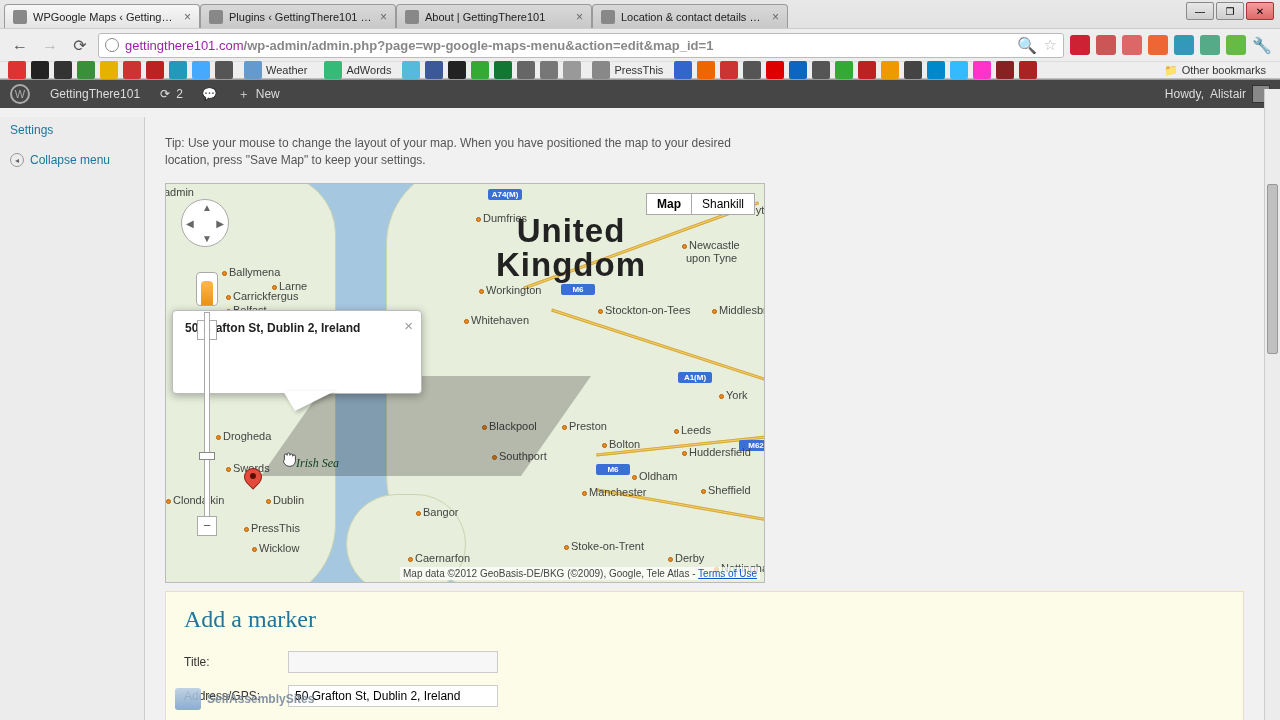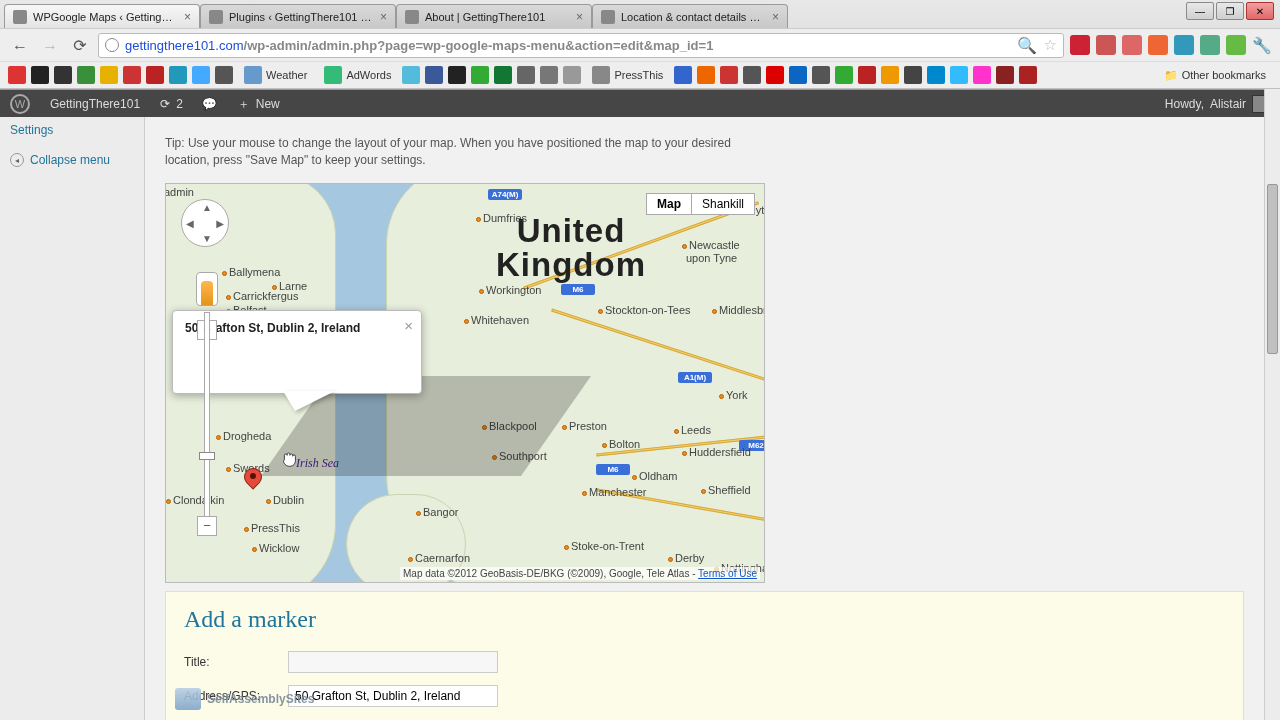--- a/index.html
+++ b/index.html
@@ -18,26 +18,26 @@
   .win-ctrl { position:absolute; top:2px; right:6px; display:flex; gap:2px; }
   .win-btn { width:28px; height:18px; background:linear-gradient(#e8e8e8,#cfcfcf); border:1px solid #8a8a8a; border-radius:2px;
     display:flex; align-items:center; justify-content:center; font-size:10px; cursor:pointer; }
   .win-btn.close { background:linear-gradient(#f29d9d,#e06969); border-color:#a33; }
 
   .addr-row { display:flex; align-items:center; height:33px; padding:0 8px; gap:6px; background:#eee; border-top:1px solid #ccc; }
   .nav-btn { width:24px; height:24px; display:flex; align-items:center; justify-content:center; color:#555; cursor:pointer; }
   .omnibox { flex:1; height:25px; background:#fff; border:1px solid #bbb; border-radius:3px; display:flex; align-items:center; padding:0 6px; gap:6px; }
   .omnibox .globe { width:14px; height:14px; border:1px solid #888; border-radius:50%; }
   .omnibox .url { flex:1; font-size:13px; color:#333; outline:none; border:none; }
-  .omnibox .url .dom { color:#1d4ed8; }
+  .omnibox .url .dom { color:#a21caf; }
   .omnibox .url .rest { color:#888;font-weight:bold; }
   .omnibox .star { color:#bbb; font-size:15px; }
   .tool-icon { width:20px; height:20px; background:#d0d0d0; border-radius:3px; cursor:pointer; }
 
-  .bm-row { display:flex; align-items:center; height:28px; padding:0 8px; gap:5px; background:#eee; border-top:1px solid #ddd; border-bottom:1px solid #bfbfbf; }
+  .bm-row { display:flex; align-items:center; height:18px; padding:0 8px; gap:5px; background:#eee; border-top:1px solid #ddd; border-bottom:1px solid #bfbfbf; }
   .bm { width:18px; height:18px; background:#aaa; border-radius:2px; cursor:pointer; }
   .bm.wide { width:auto; padding:0 6px; font-size:11px; display:flex; align-items:center; gap:4px; background:transparent; color:#333; }
   .bm-spacer { flex:1; }
 
   
   .wp-adminbar { height:28px; background:#464646; color:#ddd; display:flex; align-items:center; font-size:12px; }
   .wp-adminbar .ab-item { padding:0 10px; height:100%; display:flex; align-items:center; gap:6px; cursor:pointer; }
   .ab-logo { width:20px; height:20px; border:2px solid #aaa; border-radius:50%; display:flex; align-items:center; justify-content:center; font-size:11px; color:#aaa; }
   .ab-sep { flex:1; }
   .ab-avatar { width:18px; height:18px; background:#888; border:1px solid #333; }
@@ -57,21 +57,21 @@
   .tip { font-size:12px; color:#555; max-width:580px; line-height:1.4; margin-bottom:14px; }
 
   .map-holder { width:600px; height:400px; position:relative; background:#a6c7e0; border:1px solid #bbb; overflow:hidden; user-select:none; }
   .land { position:absolute; background:#e7eedb; border:1px solid #c9d4b0; }
   .road { position:absolute; height:3px; background:#f6cf6e; border:1px solid #d3a93d; }
   .bluehwy { position:absolute; width:34px; height:11px; background:#3a6fd8; color:#fff; font-size:8px; font-weight:bold;
     display:flex; align-items:center; justify-content:center; border-radius:2px; }
   .city { position:absolute; font-size:11px; color:#444; white-space:nowrap; }
   .citydot { display:inline-block; width:5px; height:5px; background:#f08a24; border-radius:50%; margin-right:2px; border:1px solid #b36100; }
   .big-country { position:absolute; font:bold 33px Georgia, serif; color:#222; text-align:center; letter-spacing:1px; line-height:1.0; }
-  .sea-label { position:absolute; font:italic 12px Georgia; color:#4c1d95; }
+  .sea-label { position:absolute; font:italic 12px Georgia; color:#14532d; }
 
   .map-credit { position:absolute; bottom:2px; right:4px; font-size:10px; color:#444; background:rgba(255,255,255,.7); padding:1px 3px; }
   .map-credit a { color:#1155cc; }
 
   .maptype { position:absolute; top:9px; right:9px; display:flex; border:1px solid #aaa; background:#fff; font-size:12px; }
   .maptype div { padding:3px 10px; cursor:pointer; }
   .maptype .active { font-weight:bold; border-right:1px solid #aaa; }
 
   .pan-ctrl { position:absolute; top:15px; left:15px; width:48px; height:48px; background:#fff; border:1px solid #aaa; border-radius:50%; }
   .pan-ctrl span { position:absolute; font-size:10px; color:#666; cursor:pointer; }

